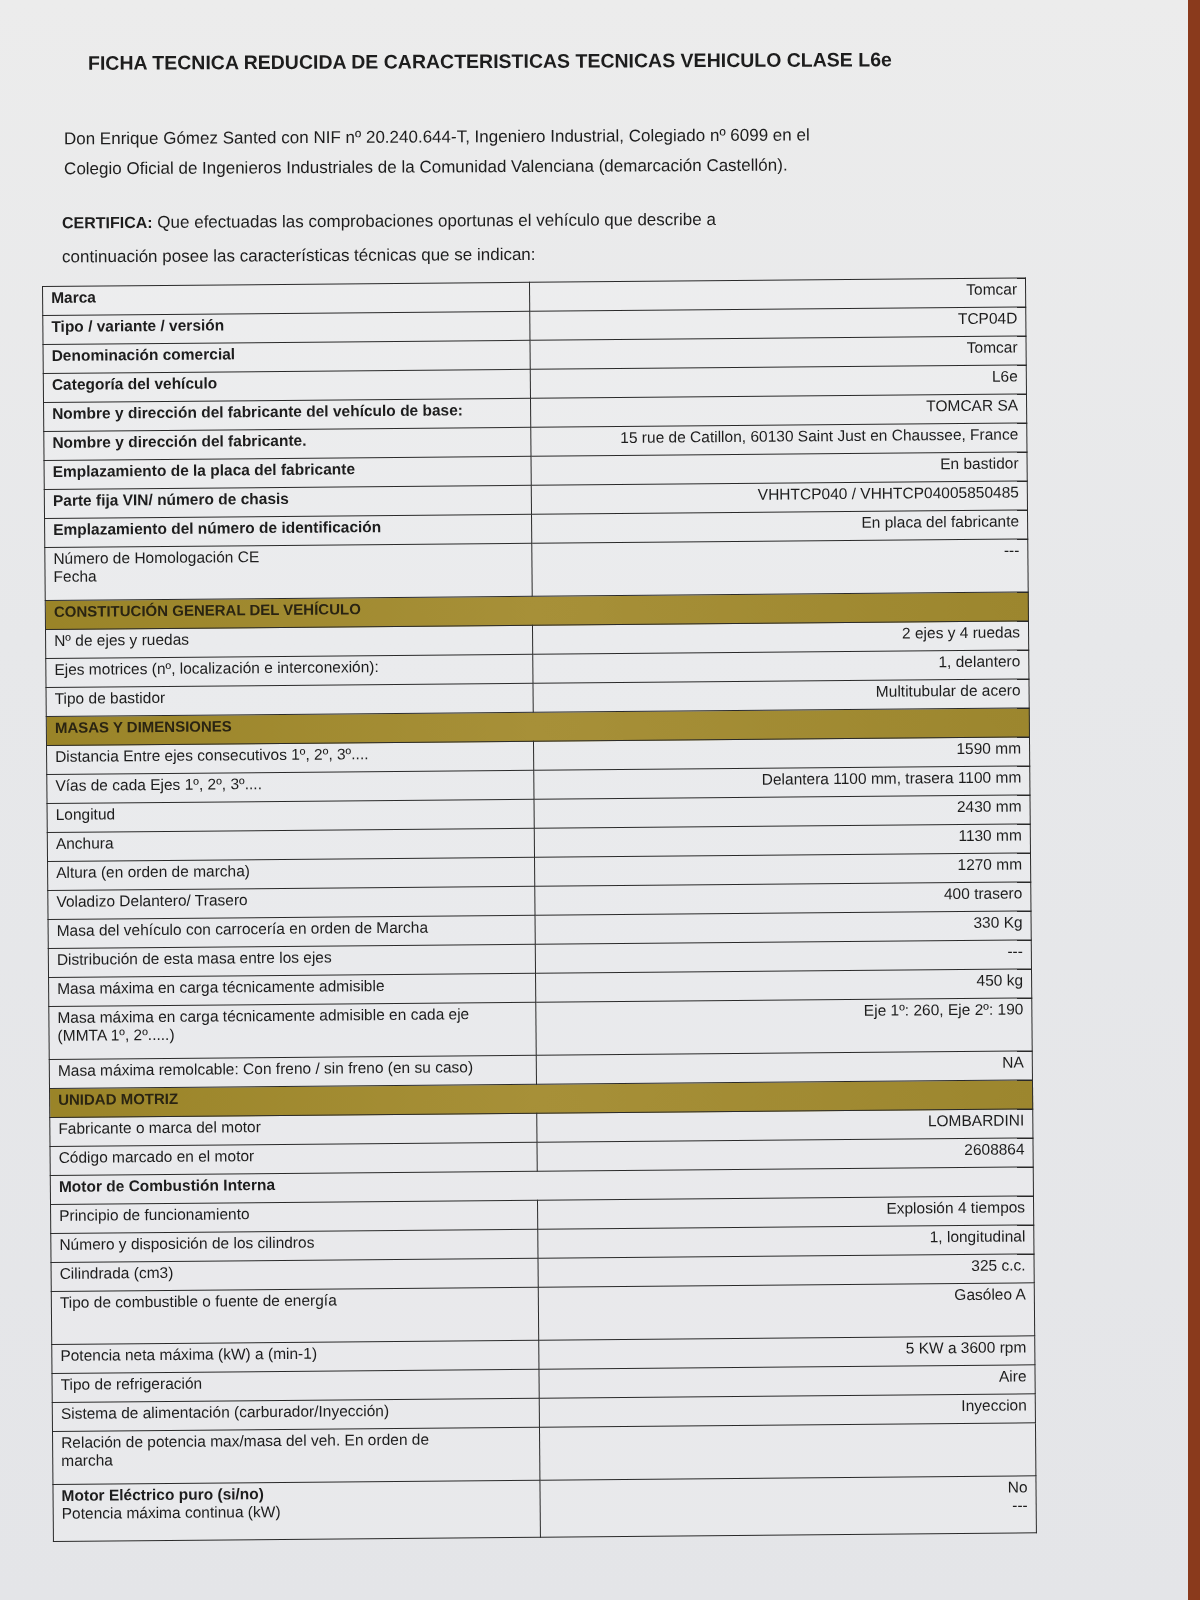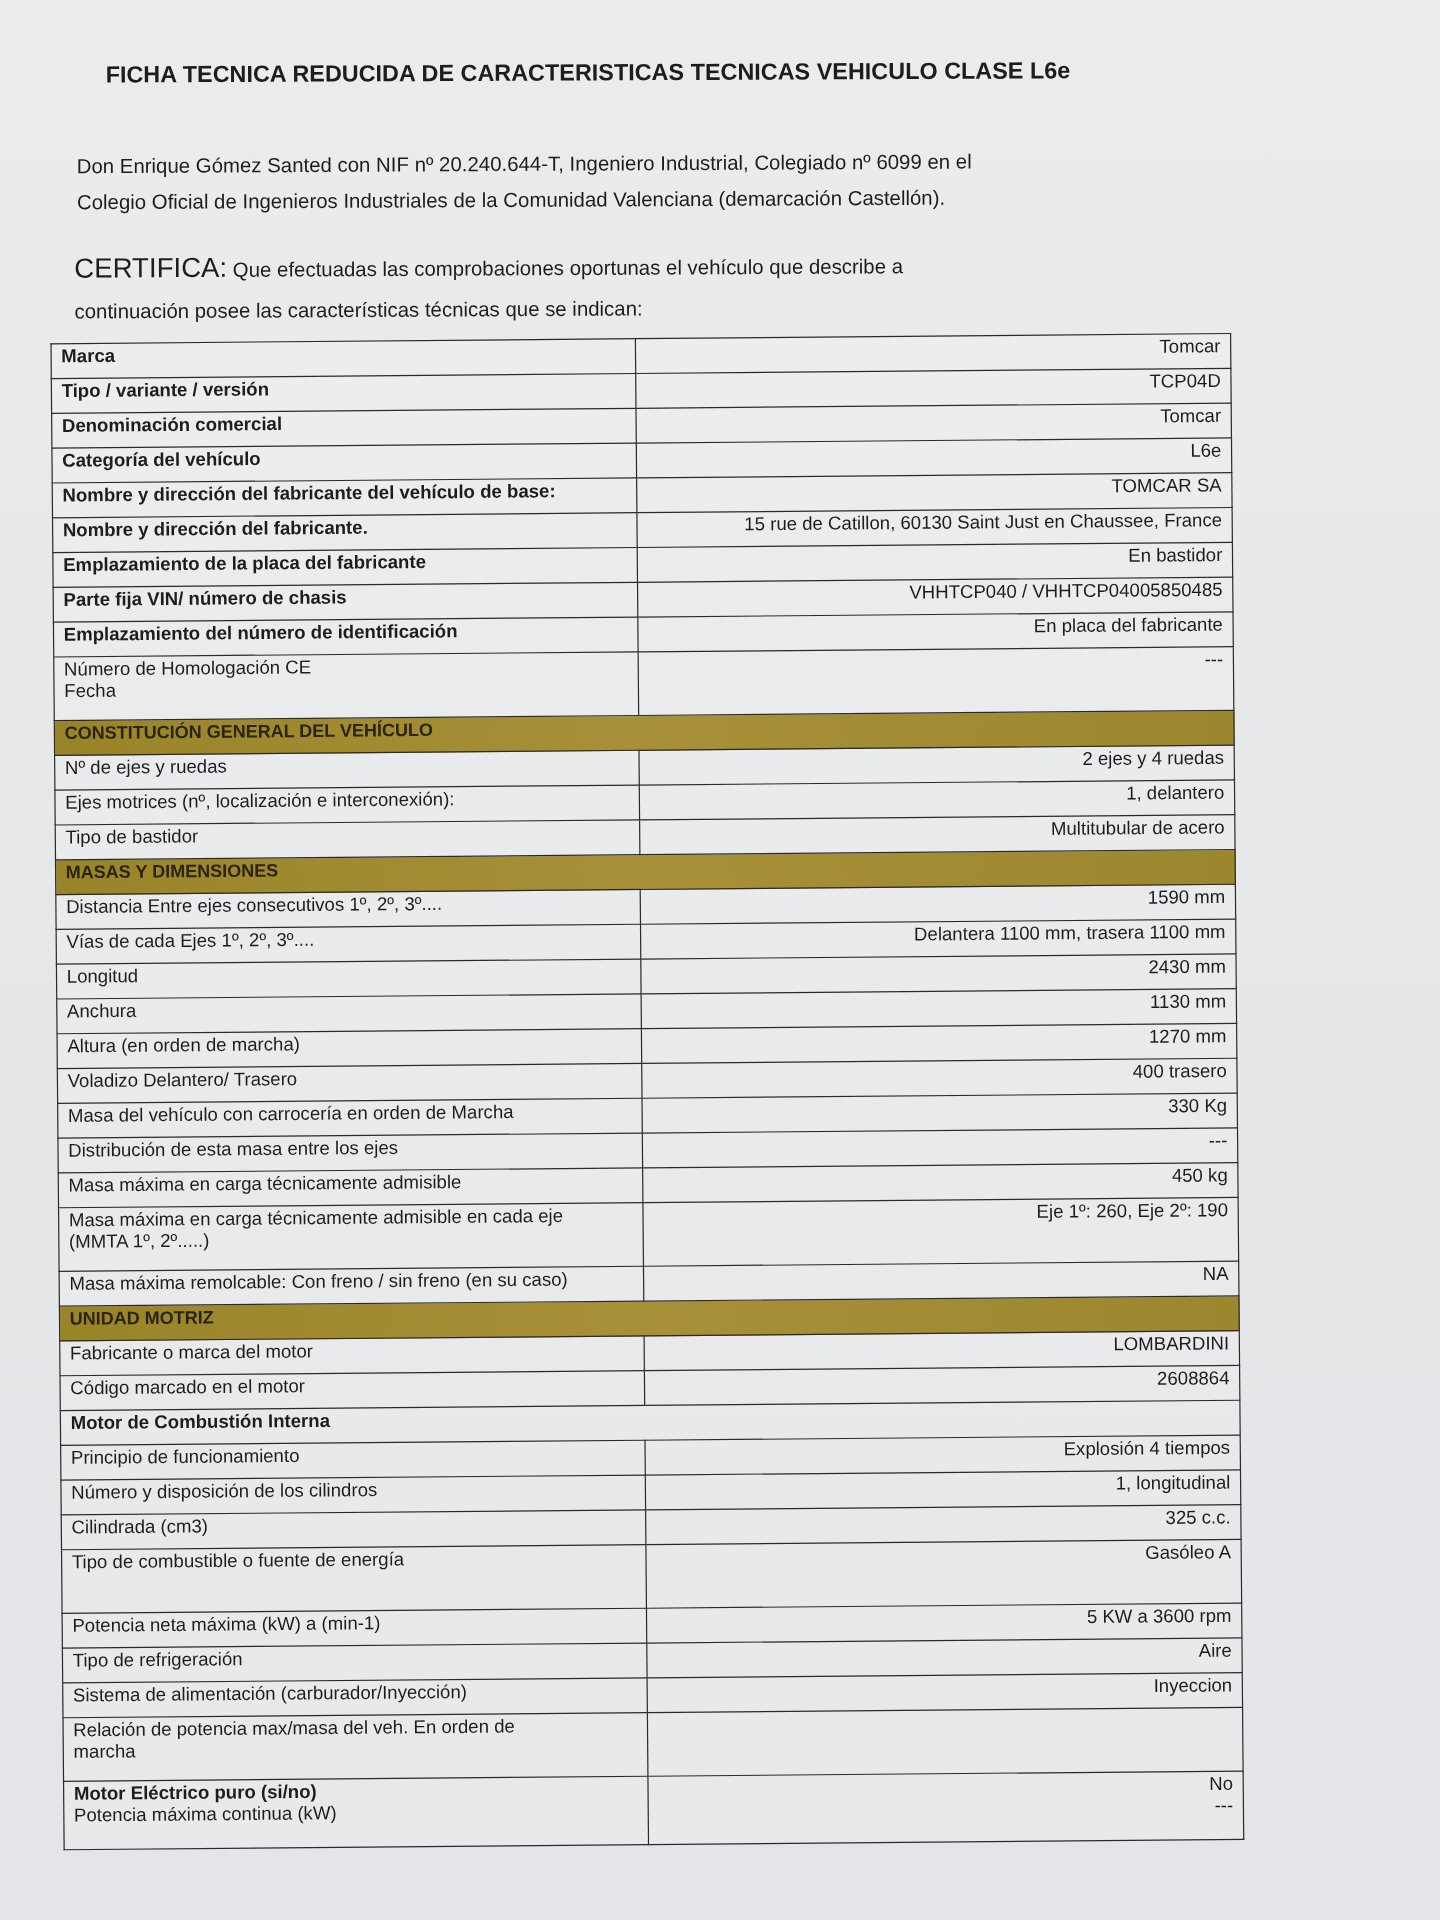--- a/index.html
+++ b/index.html
@@ -8,38 +8,37 @@
       background: #8a3a1c;
       font-family: "Liberation Sans", sans-serif;
       color: #1d1d1d;
       position: relative;
     }
     .paper {
       position: absolute; left: 0; top: 0;
       width: 1188px; height: 1600px;
       background: linear-gradient(180deg, #ececec 0%, #e7e8ea 40%, #e4e5e8 100%);
       transform-origin: 0 0;
-      padding-left: 12px;
     }
     .doc-title {
       position: absolute; left: 88px; top: 50px;
       font-size: 19.5px; font-weight: bold; letter-spacing: 0px;
       transform: rotate(-0.25deg);
     }
     .intro {
       position: absolute; left: 64px; top: 122px; width: 900px;
       font-size: 17px; line-height: 30px;
       transform: rotate(-0.3deg);
     }
     .cert {
       position: absolute; left: 62px; top: 204px; width: 900px;
       font-size: 17px; line-height: 34px;
       transform: rotate(-0.3deg);
     }
-    .cert .cert-label { font-size: 23px; font-weight: normal; }
+    .cert .cert-label { font-size: 16px; font-weight: bold; }
     .spec-table {
       position: absolute; left: 42px; top: 286px;
       width: 984px;
       border-collapse: collapse;
       transform: rotate(-0.5deg);
       transform-origin: 0 0;
       font-size: 15.5px;
     }
     .spec-table td {
       border: 1.6px solid #2a2a2a;

